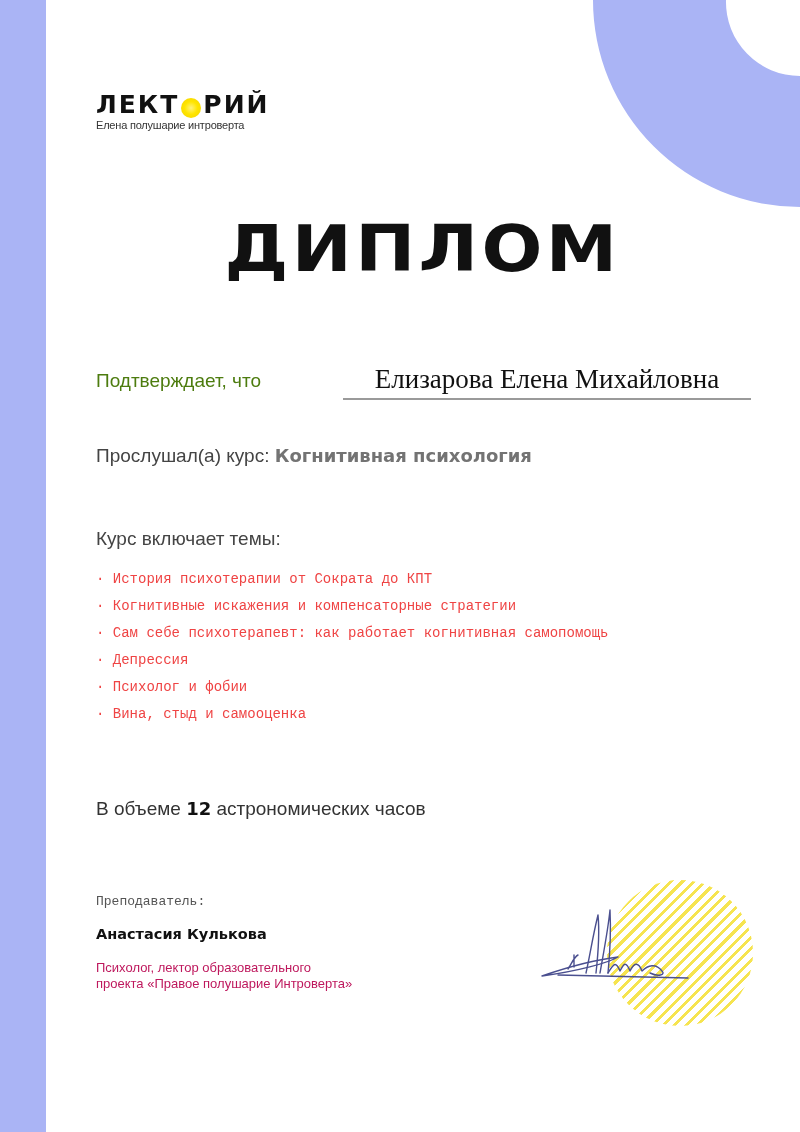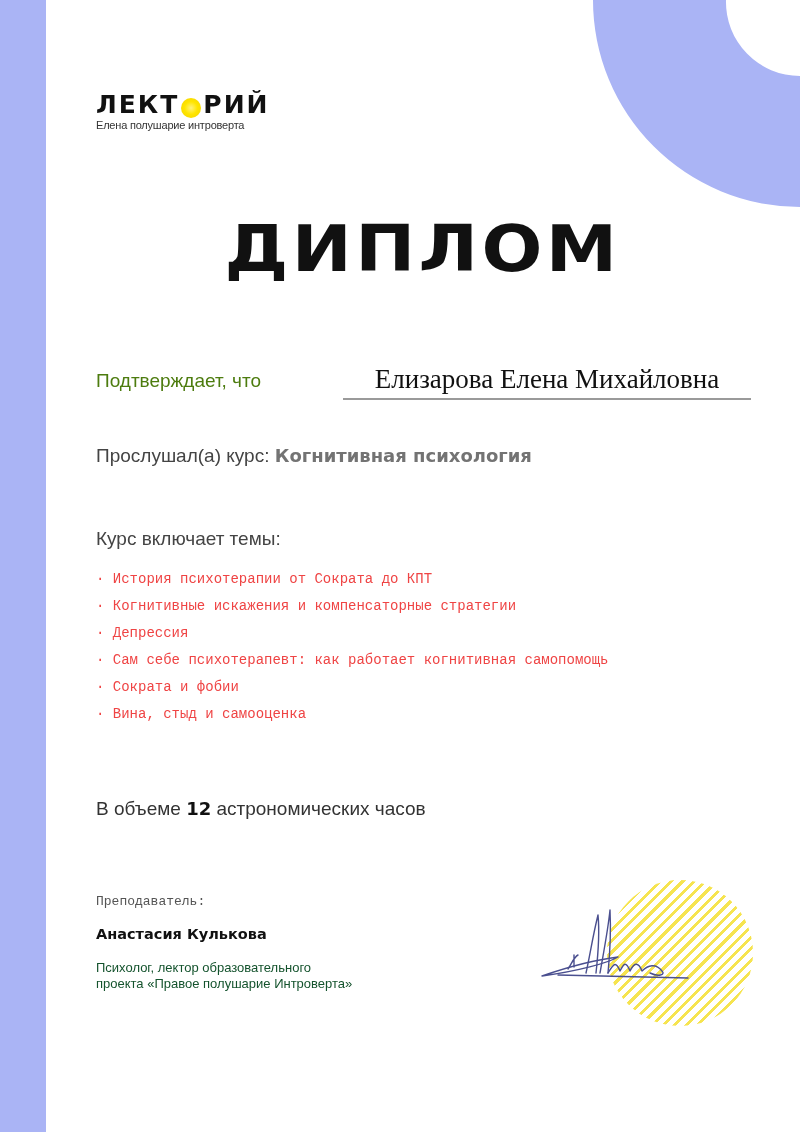--- a/index.html
+++ b/index.html
@@ -65,21 +65,21 @@
       top: 798px; font-family: "Liberation Sans", sans-serif; font-size: 19px; color: #333;
     }
     .hours b { font-family: "DejaVu Sans", sans-serif; font-weight: bold; color: #111; font-size: 18px; }
     .teacher-label {
       top: 894px; font-family: Liberation Mono, monospace; font-size: 13px; color: #555;
     }
     .teacher-name {
       top: 926px; font-family: "DejaVu Sans", sans-serif; font-weight: bold; font-size: 14.5px; color: #111;
     }
     .teacher-desc {
-      top: 960px; font-family: "Liberation Sans", sans-serif; font-size: 13px; color: #14532d;
+      top: 960px; font-family: "Liberation Sans", sans-serif; font-size: 13px; color: #be185d;
       line-height: 16px; width: 340px;
     }
     .stamp {
       position: absolute; left: 607px; top: 880px; width: 146px; height: 146px;
       border-radius: 50%; overflow: hidden;
       background: repeating-linear-gradient(135deg, #ffffff 0px, #ffffff 5px, #f5e13c 5px, #f5e13c 8px);
       opacity: 0.9;
     }
     .signature { position: absolute; left: 538px; top: 905px; width: 170px; height: 80px; }
   </style>
@@ -109,23 +109,23 @@
 <div class="line course-line">
   <span>Прослушал(а) курс:</span>
   <b>Когнитивная психология</b>
 </div>
 
 <div class="line topics-heading">Курс включает темы:</div>
 
 <ul class="topics">
   <li>История психотерапии от Сократа до КПТ</li>
   <li>Когнитивные искажения и компенсаторные стратегии</li>
+  <li>Сам себе психотерапевт: как работает когнитивная самопомощь</li>
   <li>Депрессия</li>
-  <li>Сам себе психотерапевт: как работает когнитивная самопомощь</li>
-  <li>Сократа и фобии</li>
+  <li>Психолог и фобии</li>
   <li>Вина, стыд и самооценка</li>
 </ul>
 
 <div class="line hours">
   <span>В объеме</span>
   <b>12</b>
   <span>астрономических часов</span>
 </div>
 
 <div class="line teacher-label">Преподаватель:</div>

